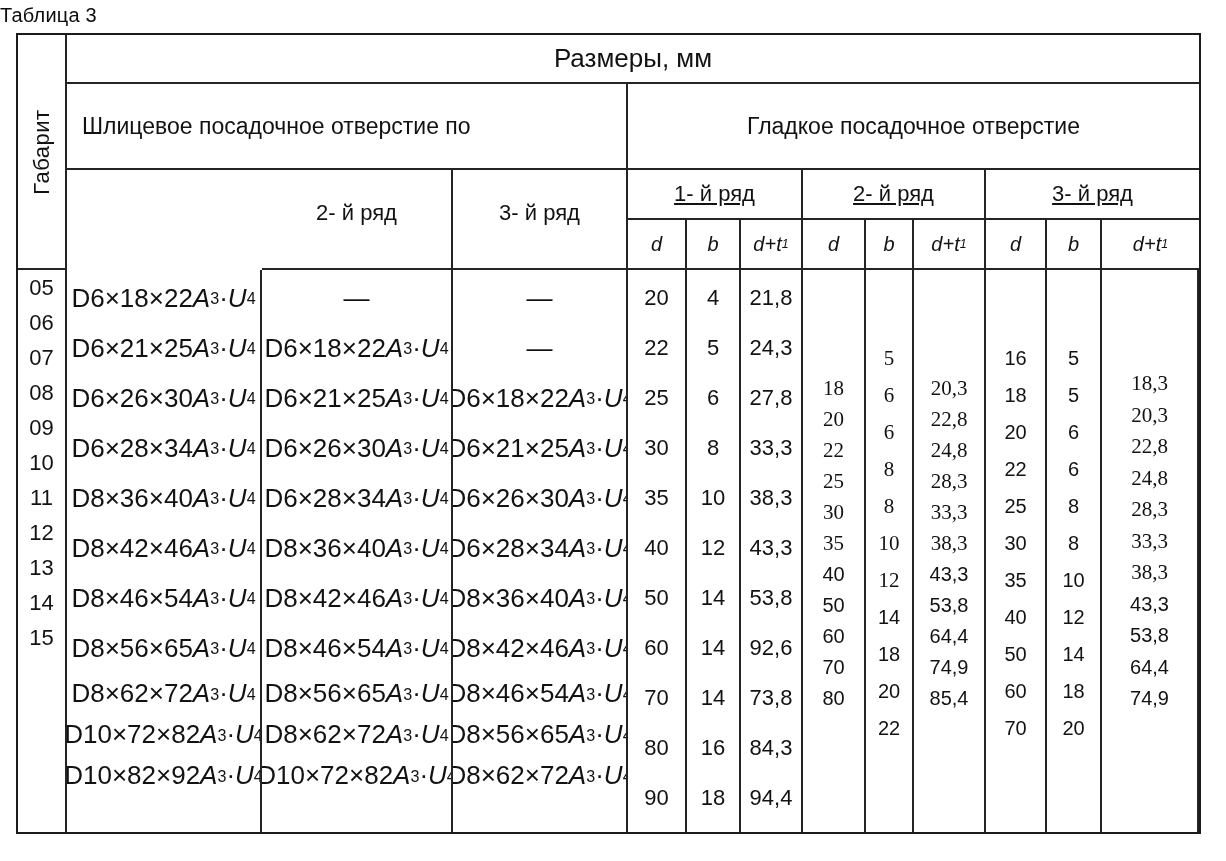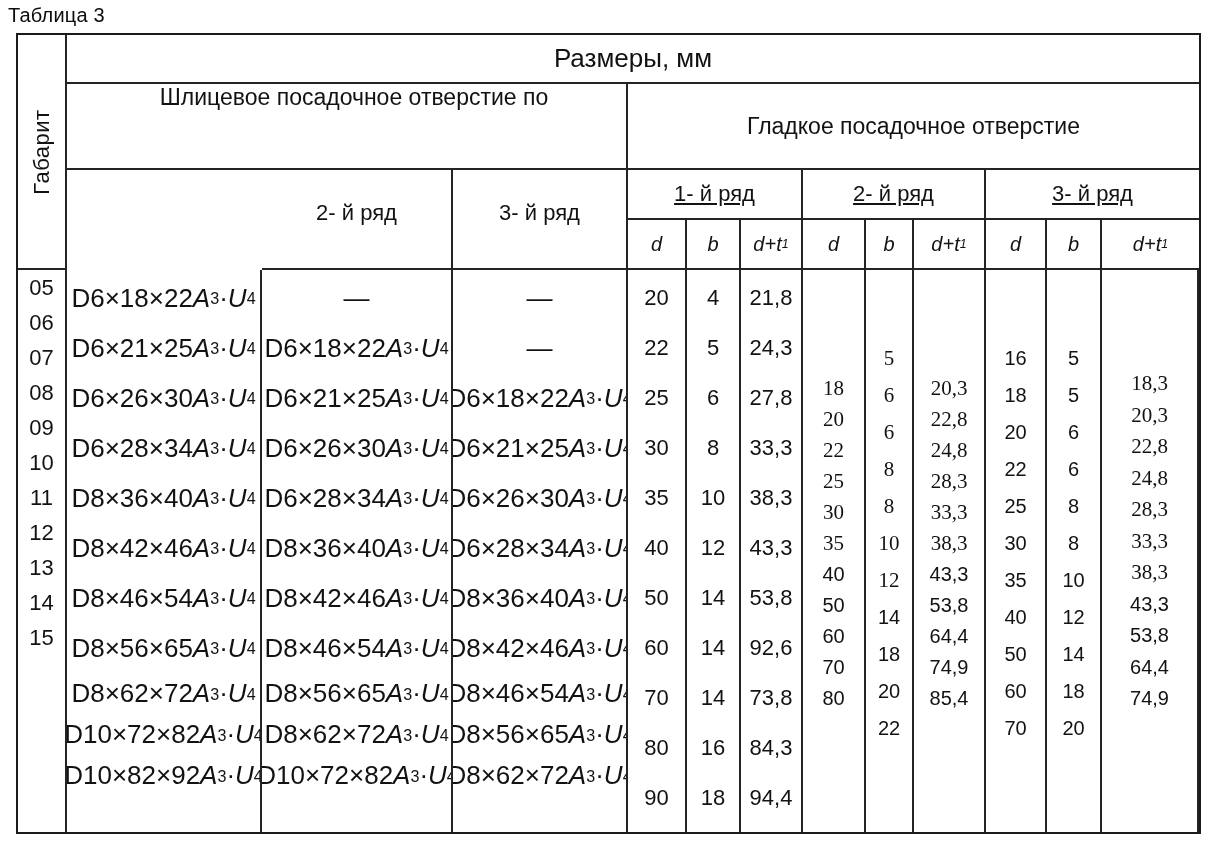--- a/index.html
+++ b/index.html
@@ -3,21 +3,21 @@
 <meta charset="utf-8">
 <style>
   html,body{margin:0;padding:0;}
   body{
     width:1226px;height:861px;position:relative;overflow:hidden;
     background:#ffffff;color:#121212;
     font-family:"Liberation Sans","DejaVu Sans",sans-serif;
     -webkit-font-smoothing:antialiased;
   }
   .page-title{
-    position:absolute;left:8px;top:4px;
+    position:absolute;left:0;top:4px;
     font-size:20px;letter-spacing:0.2px;color:#0d0d0d;
   }
   
   .tbl{
     position:absolute;left:16px;top:33px;
     display:grid;
     grid-template-columns:49px 195px 191px 175px 59px 54px 62px 63px 48px 72px 61px 55px 97px;
     grid-template-rows:49px 86px 50px 50px 562px;
     width:1181px;height:797px;
     border:2.5px solid #1b1b1b;
@@ -32,21 +32,21 @@
     overflow:hidden;
   }
   .no-r{border-right:none;}
   .no-b{border-bottom:none;}
   i{font-style:italic;}
   sub{font-size:0.62em;line-height:0;}
 
   
   .c-gab{grid-area:1/1/5/2;}
   .c-razm{grid-area:1/2/2/14;font-size:26px;}
-  .c-spl{grid-area:2/2/3/5;flex-direction:row;align-items:stretch;justify-content:center;font-size:23px;}
+  .c-spl{grid-area:2/2/3/5;flex-direction:column;align-items:stretch;justify-content:center;font-size:23px;}
   .c-spl .l1{text-align:left;padding-left:15px;}
   .c-spl .l2{text-align:center;padding-left:80px;margin-top:8px;}
   .c-gla{grid-area:2/5/3/14;font-size:23px;}
   .c-s1h{grid-area:3/2/5/3;} .c-s2h{grid-area:3/3/5/4;} .c-s3h{grid-area:3/4/5/5;}
   .c-s1h,.c-s2h,.c-s3h{font-size:22px;align-items:flex-start;padding-top:30px;}
   .c-g1h{grid-area:3/5/4/8;} .c-g2h{grid-area:3/8/4/11;} .c-g3h{grid-area:3/11/4/14;}
   .c-g1h,.c-g2h,.c-g3h{font-size:22px;text-decoration:underline;}
   .subh{font-size:20px;font-style:italic;}
   .c-g1d{grid-area:4/5/5/6;} .c-g1b{grid-area:4/6/5/7;} .c-g1t{grid-area:4/7/5/8;}
   .c-g2d{grid-area:4/8/5/9;} .c-g2b{grid-area:4/9/5/10;} .c-g2t{grid-area:4/10/5/11;}

